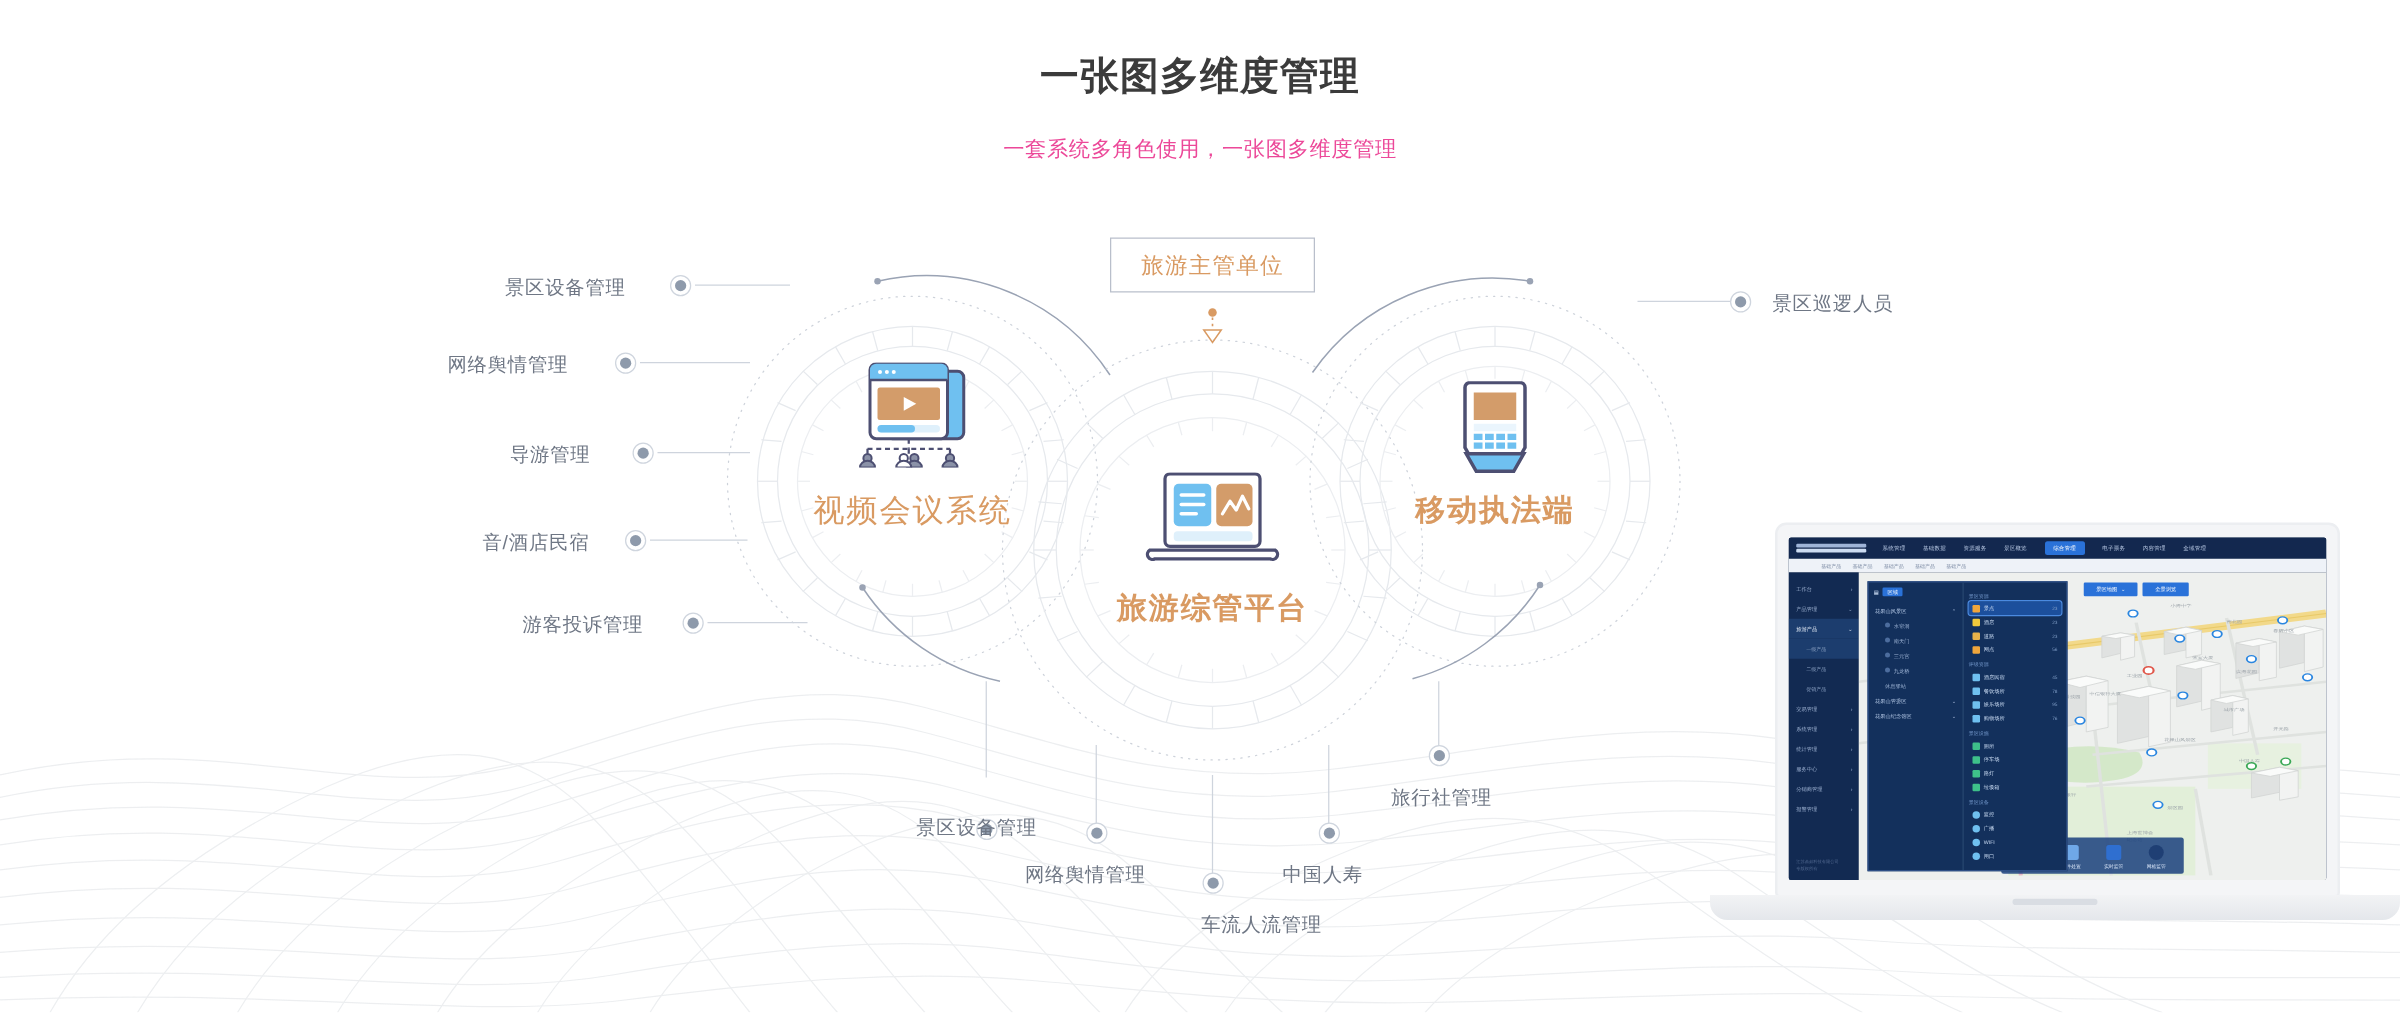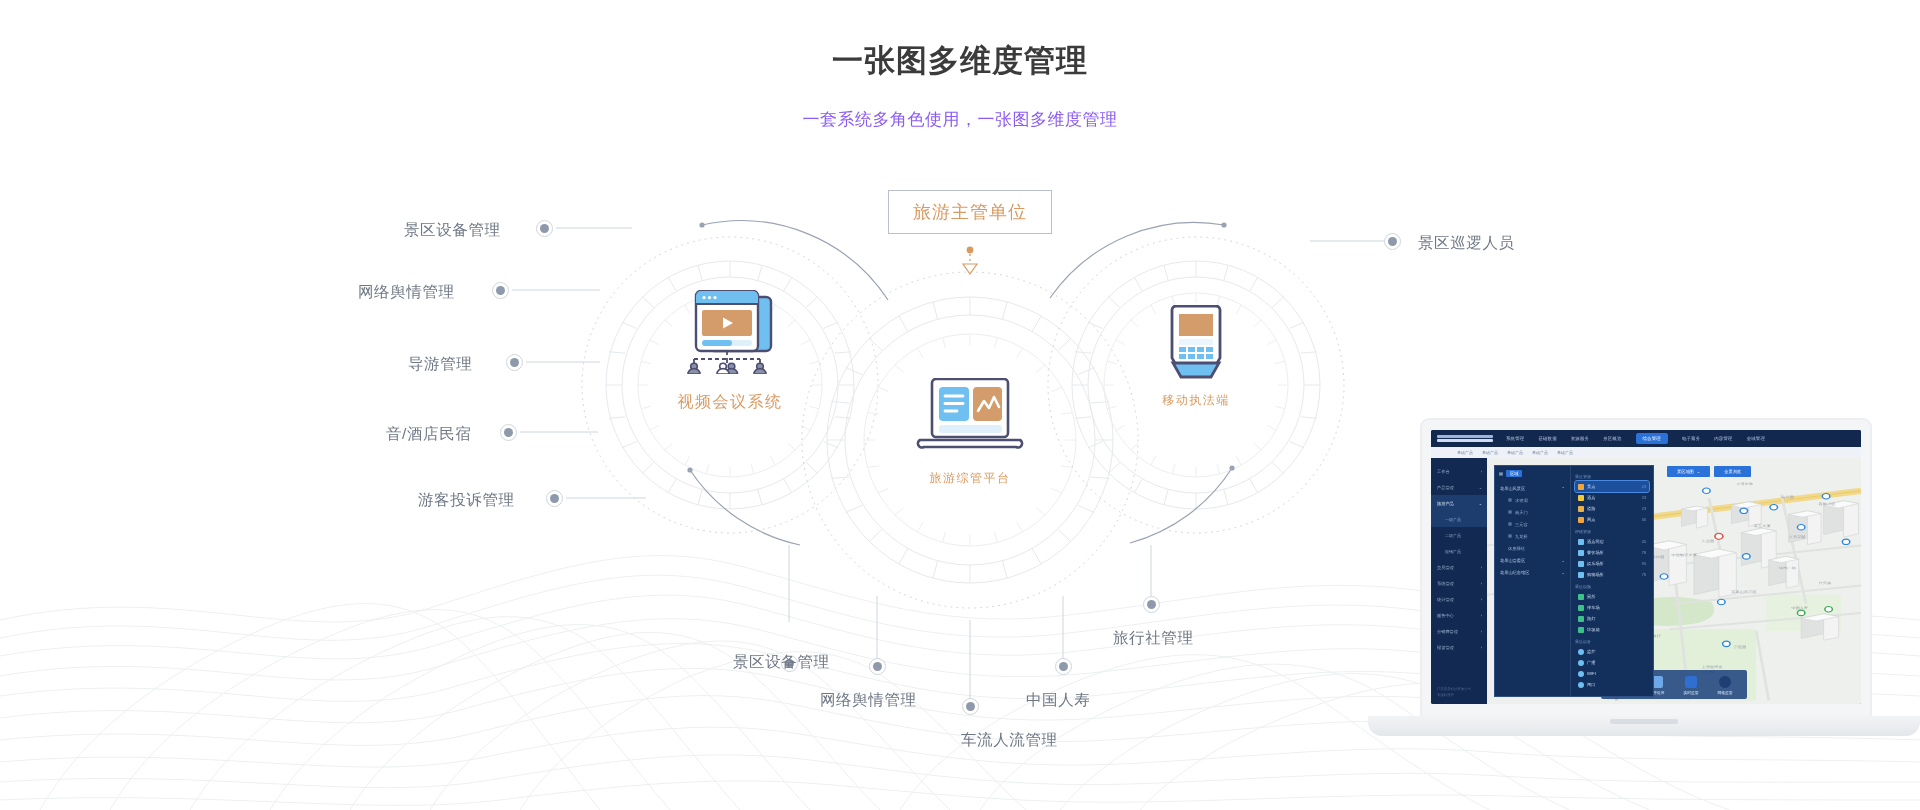--- a/index.html
+++ b/index.html
@@ -15,40 +15,40 @@
   
   .bg-wave { position:absolute; left:0; bottom:0; width:1920px; height:330px; pointer-events:none; }
 
   
   .page-title{
     position:absolute; top:40px; left:0; width:1920px; text-align:center;
     font-size:31px; font-weight:bold; color:#3b3b3b; letter-spacing:1px;
   }
   .page-subtitle{
     position:absolute; top:108px; left:0; width:1920px; text-align:center;
-    font-size:17px; color:#8b5cf6; letter-spacing:.5px;
+    font-size:17px; color:#ec4899; letter-spacing:.5px;
   }
 
   
   .authority-box{
     position:absolute; left:888px; top:190px; width:164px; height:44px;
     display:flex; align-items:center; justify-content:center;
     border:1px solid #b9bfcb;
     color:#d99a62; font-size:18px; letter-spacing:1px; background:#fff;
   }
 
   
   .ring-group{ position:absolute; }
 
   .node-icon{ position:absolute; }
   .node-label{
     position:absolute; text-align:center; color:#d99a62;
-    font-size:16px; letter-spacing:1.5px; white-space:nowrap;
-  }
-  .node-label.big{ font-size:12px; }
+    font-size:25px; letter-spacing:1.5px; white-space:nowrap;
+  }
+  .node-label.big{ font-size:24px;font-weight:bold; }
 
   
   .spoke-label{
     position:absolute; white-space:nowrap; color:#6f7785; font-size:15.5px;
     letter-spacing:.6px;
   }
 
   .dot{
     position:absolute; width:17px; height:17px; border-radius:50%;
     background:#fff; border:1.2px solid #cfd5de;

